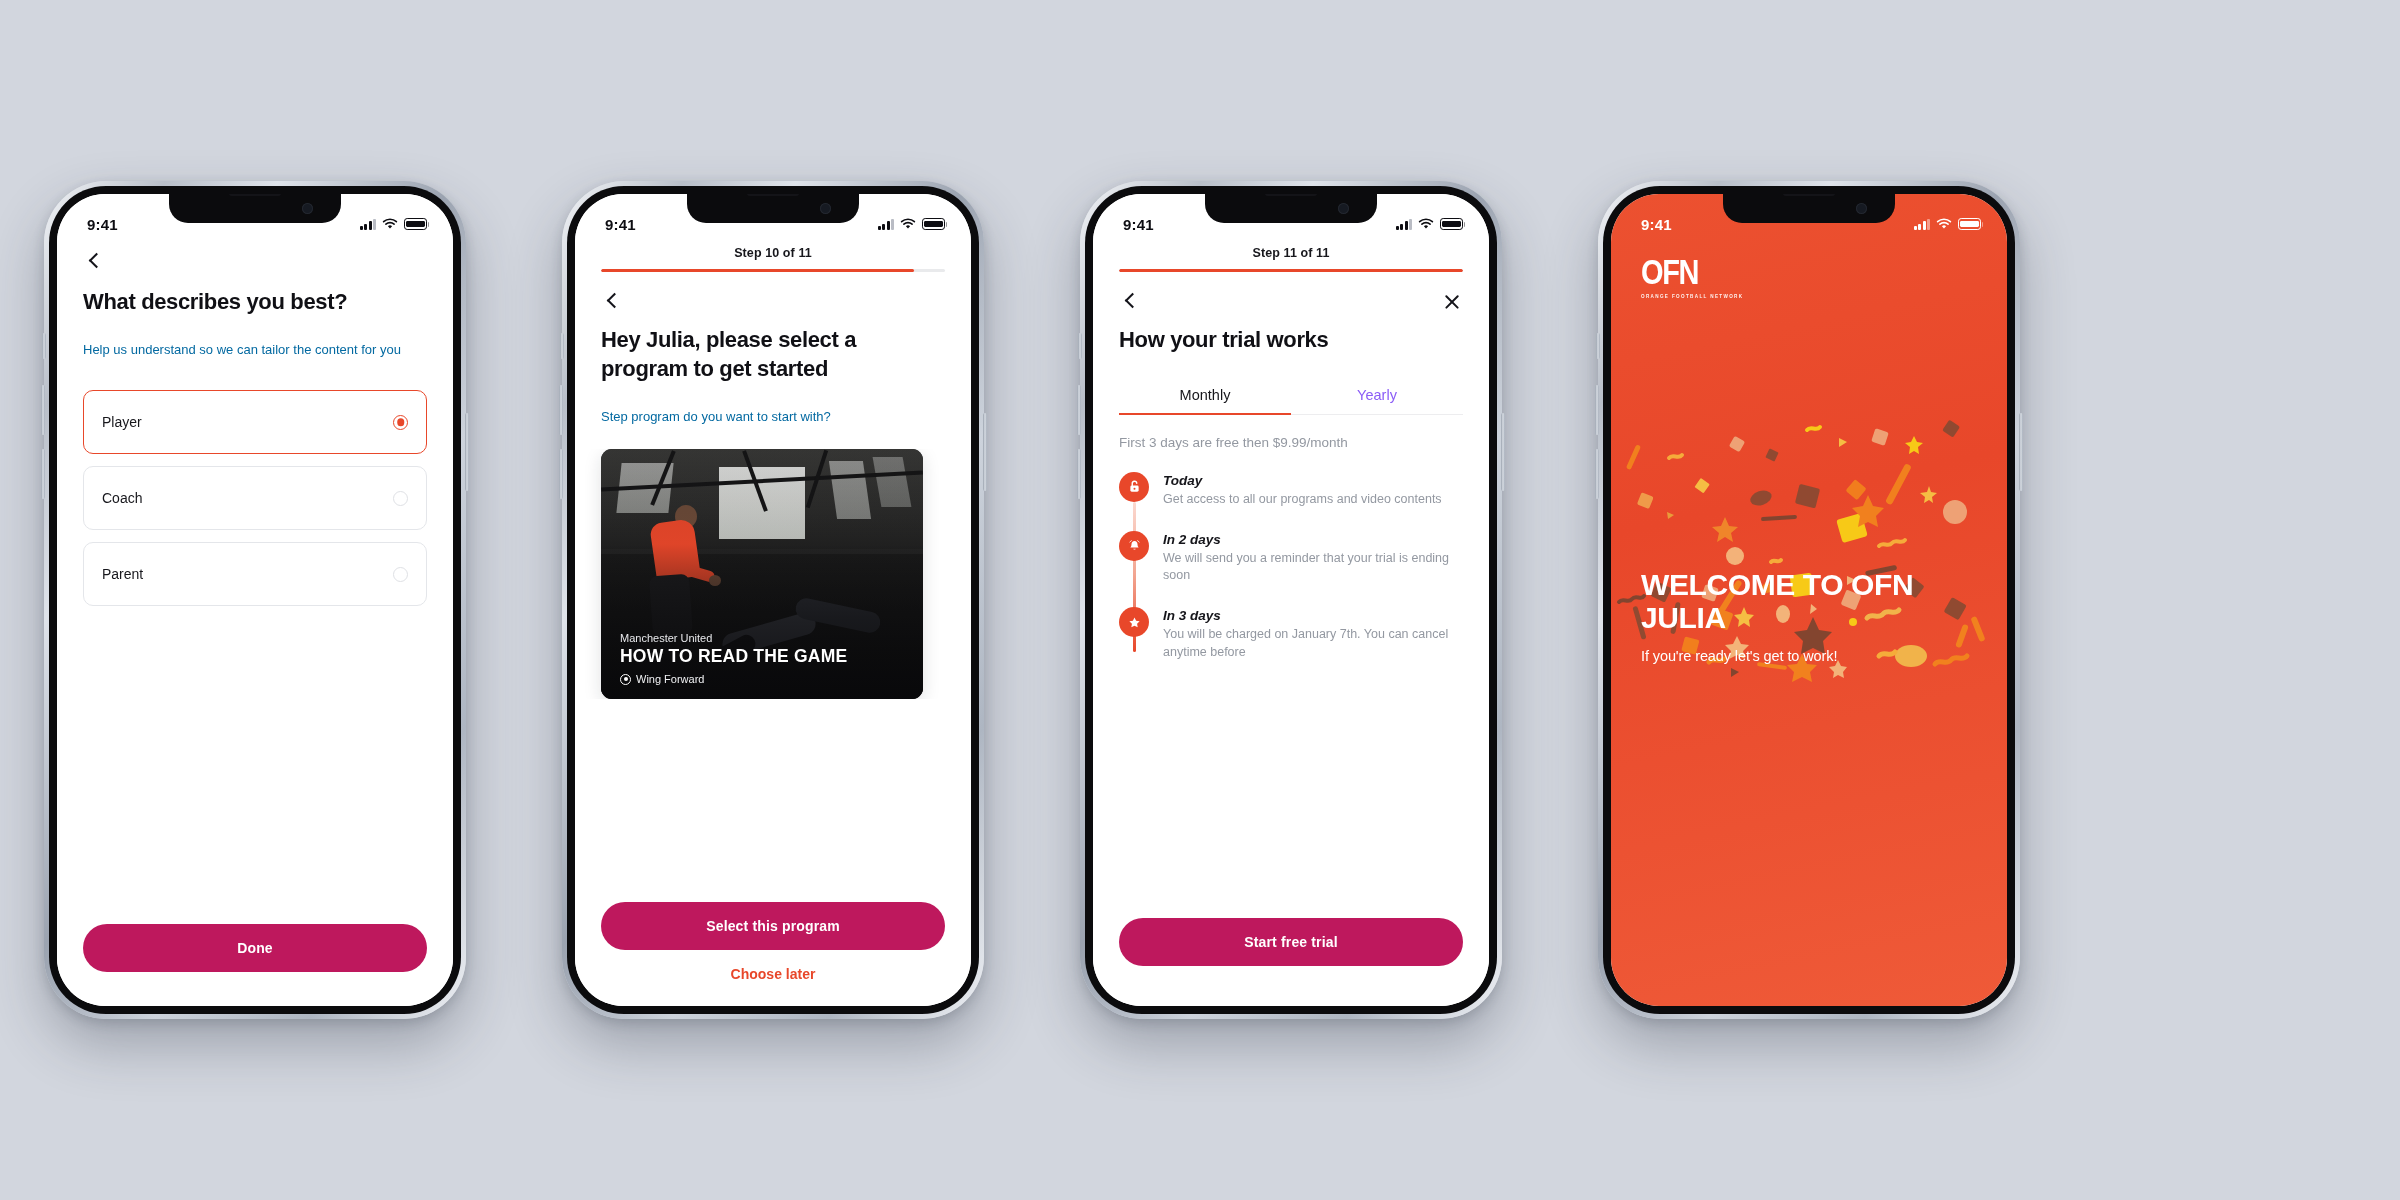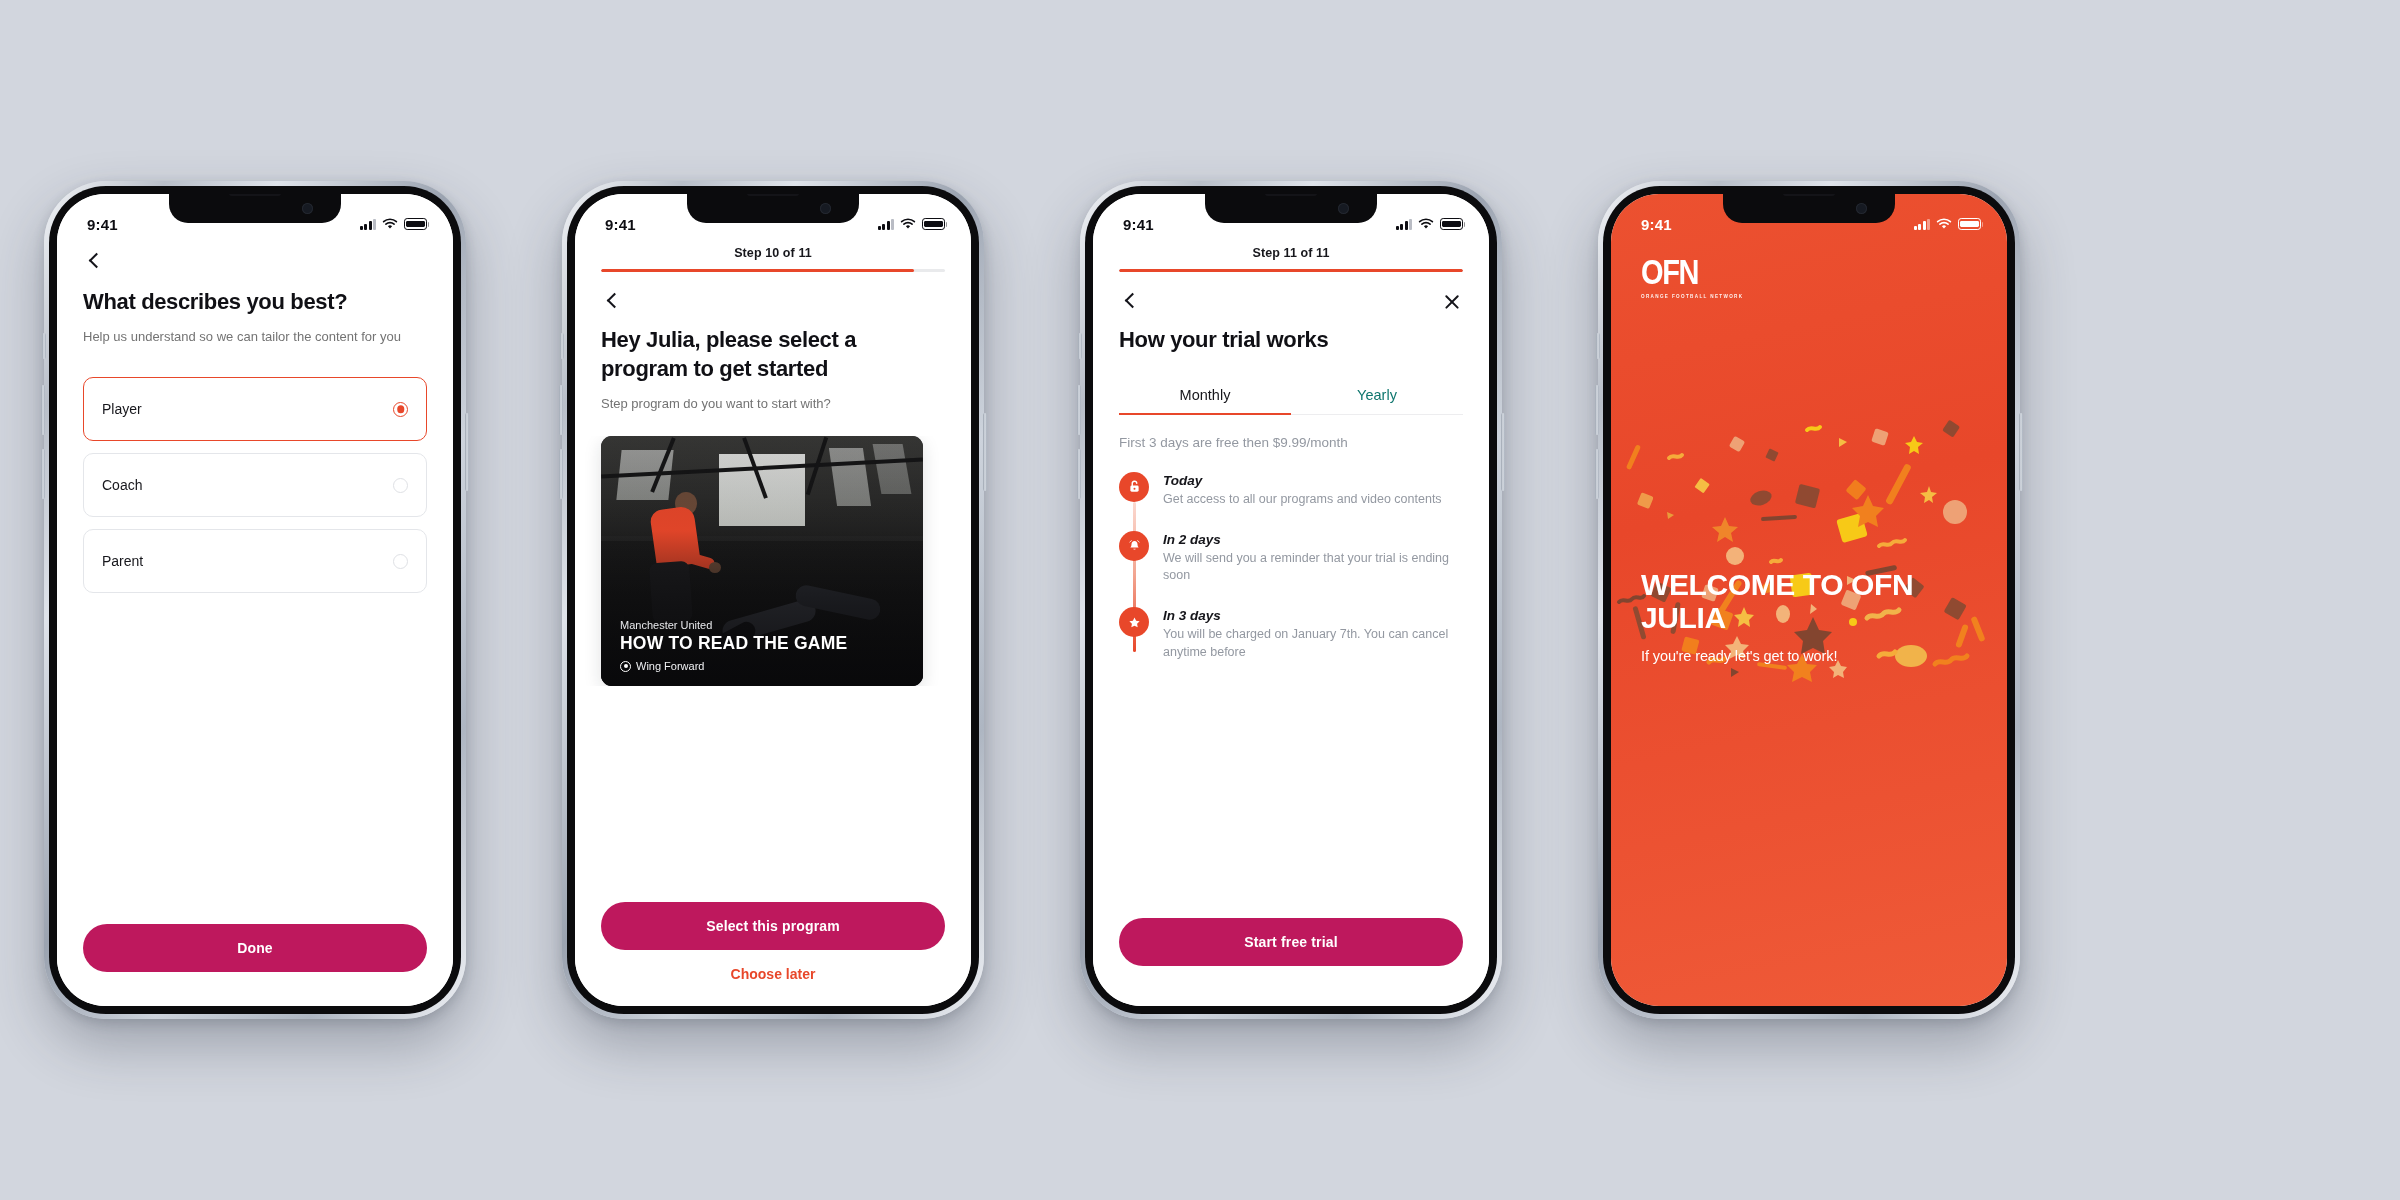--- a/index.html
+++ b/index.html
@@ -100,21 +100,21 @@
     transform:rotate(45deg);
   }
   .icon-close { width:22px; height:22px; position:relative; cursor:pointer; }
   .icon-close::before,.icon-close::after {
     content:""; position:absolute; left:2px; top:10.5px; width:18px; height:1.9px;
     background:#14141a; border-radius:1px;
   }
   .icon-close::before{ transform:rotate(45deg);} .icon-close::after{ transform:rotate(-45deg);}
 
   .h1 { font-size:22px; line-height:1.29; font-weight:700; color:#101015; letter-spacing:-.35px; }
-  .sub { font-size:13px; line-height:1.46; color:#737373; margin-top:12px; }
+  .sub { font-size:13px; line-height:1.46; color:#0369a1; margin-top:25px; }
 
   .body-pad { padding:0 26px; }
   .spacer { flex:1 1 auto; }
 
   .btn-primary {
     display:block; width:100%; border:none; cursor:pointer;
     background:#be185d; color:#fff; font-size:14px; font-weight:700;
     letter-spacing:.15px; padding:16px 0; border-radius:28px;
     font-family:inherit;
   }
@@ -205,21 +205,21 @@
   .pc-club { font-size:11px; color:#e8e9ec; margin-bottom:3px; }
   .pc-title { font-size:17.5px; font-weight:700; line-height:1.14; letter-spacing:.2px; }
   .pc-pos { display:flex; align-items:center; gap:5px; font-size:11px; margin-top:6px; color:#f0f1f3; }
   .tgt { width:11px; height:11px; border-radius:50%; border:1.4px solid #fff; position:relative; flex:0 0 auto; }
   .tgt::after { content:""; position:absolute; left:50%; top:50%; transform:translate(-50%,-50%); width:4px; height:4px; border-radius:50%; background:#fff; }
 
   
   .tabs { display:flex; margin-top:22px; border-bottom:1px solid #ededef; }
   .tab {
     flex:1; text-align:center; padding:10px 0 11px; font-size:14.5px;
-    color:#0f766e; cursor:pointer; position:relative; background:none; border:none;
+    color:#8b5cf6; cursor:pointer; position:relative; background:none; border:none;
     font-family:inherit;
   }
   .tab.active { color:#16161b; font-weight:400; }
   .tab.active::after {
     content:""; position:absolute; left:0; right:0; bottom:-1px; height:2px; background:#e8472a;
   }
   .price-note { font-size:13.5px; color:#9398a1; margin-top:20px; }
 
   .timeline { position:relative; margin-top:22px; padding-left:0; }
   .tl-line {

